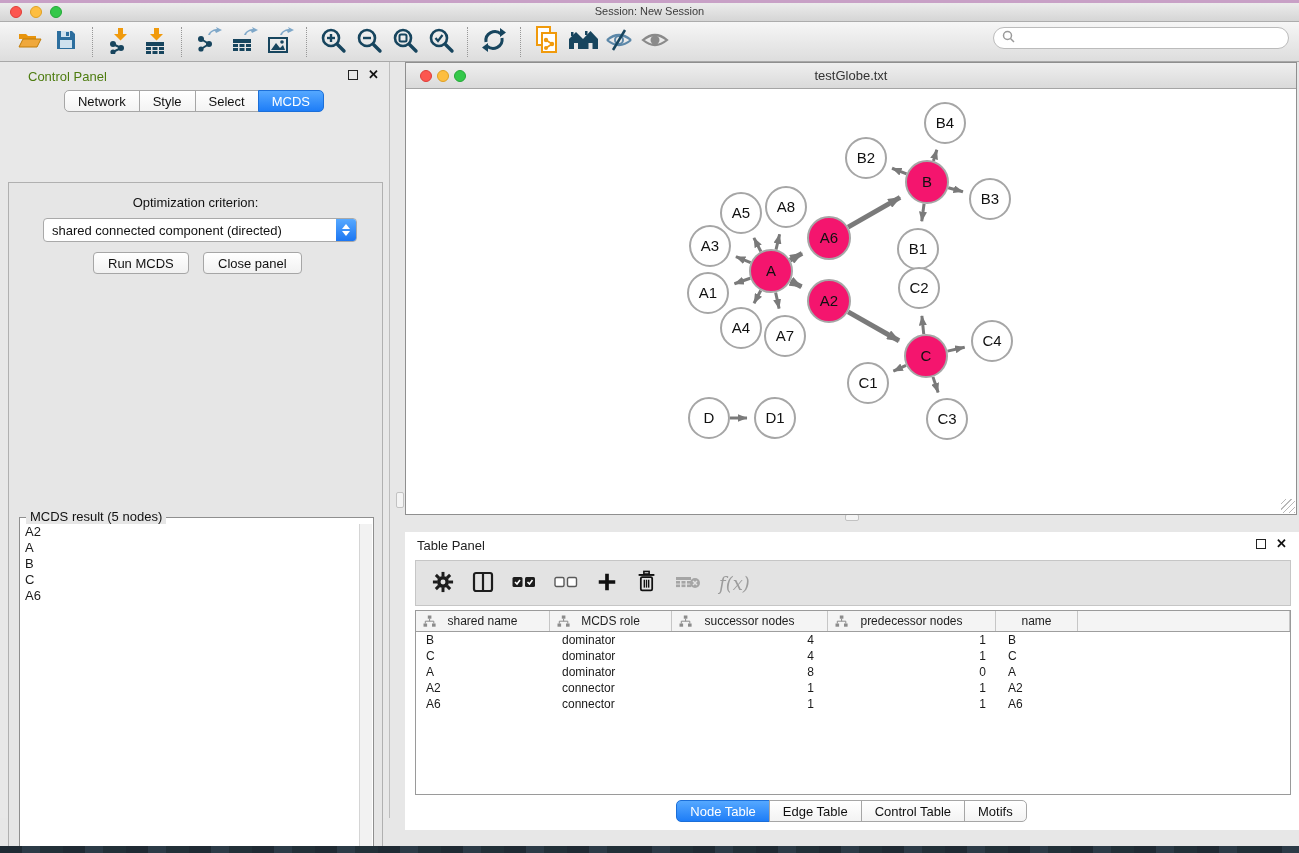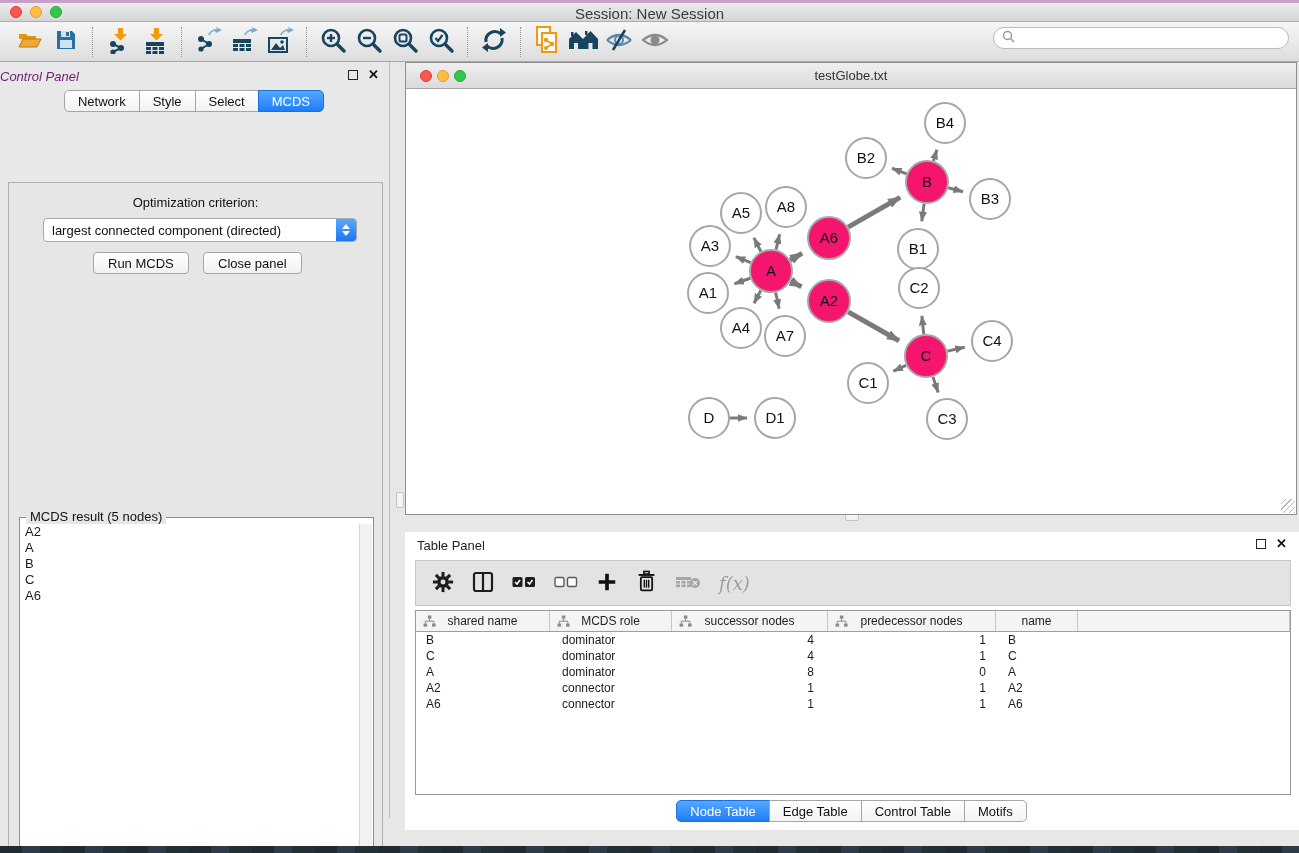--- a/index.html
+++ b/index.html
@@ -8,21 +8,21 @@
   .screen { position:relative; width:1299px; height:853px; background:#E7E7E7; }
 
   
   .wall-top { position:absolute; left:0; top:0; width:1299px; height:3px; background:#C8A0C6; }
   .wall-bottom { position:absolute; left:0; top:846px; width:1299px; height:7px;
     background:repeating-linear-gradient(90deg,#1F2A33 0 22px,#2C3B47 22px 40px,#223038 40px 63px); }
 
   
   .titlebar { position:absolute; left:0; top:3px; width:1299px; height:19px;
     background:linear-gradient(#ECECEC,#D5D5D5); border-bottom:1px solid #ACACAC; }
-  .titlebar .title { position:absolute; left:0; right:0; top:2px; text-align:center; font-size:15px; color:#3C3C3C; }
+  .titlebar .title { position:absolute; left:0; right:0; top:2px; text-align:center; font-size:11px; color:#3C3C3C; }
   .tl { position:absolute; width:12px; height:12px; border-radius:50%; top:3px; }
   .tl.red { left:10px; background:#FC5650; border:1px solid #DF3D38; }
   .tl.yellow { left:30px; background:#FDBE41; border:1px solid #DFA023; }
   .tl.green { left:50px; background:#34C84A; border:1px solid #23A837; }
 
   
   .toolbar { position:absolute; left:0; top:22px; width:1299px; height:40px;
     background:linear-gradient(#F6F6F6,#DDDDDD); border-bottom:1px solid #A8A8A8;
     display:flex; align-items:center; padding-left:12px; }
   .tbtn { width:36px; height:34px; display:flex; align-items:center; justify-content:center; background:transparent; border:none; }
@@ -32,21 +32,21 @@
   .search-field input { border:none; outline:none; flex:1; font-size:12px; background:transparent; margin-left:5px; }
 
   
   .panel-header-ic { display:flex; gap:10px; align-items:center; }
   .float-ic { width:10px; height:10px; border:1.5px solid #222; display:inline-block; }
   .close-ic { font-size:13px; font-weight:bold; color:#111; line-height:10px; }
 
   
   .control-panel { position:absolute; left:0; top:62px; width:390px; height:756px; background:#E8E8E8; border-right:1px solid #BDBDBD; }
   .cp-header { position:relative; height:28px; }
-  .cp-header .t { position:absolute; left:0; top:7px; font-size:13px; color:#701a75;font-style:italic; }
+  .cp-header .t { position:absolute; left:28px; top:7px; font-size:13px; color:#4d7c0f; }
   .cp-header .ics { position:absolute; right:10px; top:8px; }
   .seg { display:flex; justify-content:center; }
   .seg .tab { border:1px solid #A6A6A6; background:linear-gradient(#FFFFFF,#F3F3F3); height:22px; font-size:13px;
     padding:0 13px; margin-left:-1px; color:#111; display:flex; align-items:center; }
   .seg .tab:first-child { border-radius:5px 0 0 5px; }
   .seg .tab:last-child { border-radius:0 5px 5px 0; }
   .seg .tab.active { background:linear-gradient(#55A8FF,#1E7DF7); color:#fff; border-color:#1C6FD8; }
   .cp-box { position:absolute; left:8px; top:120px; width:375px; height:678px; border:1px solid #B0B0B0; background:#E6E6E6; }
   .opt-label { position:absolute; left:0; right:0; top:12px; text-align:center; font-size:13px; color:#111; }
   .dropdown { position:absolute; left:34px; top:35px; width:314px; height:24px; background:#fff; border:1px solid #A9A9A9;
@@ -335,21 +335,21 @@
     </div>
     <div class="seg">
       <button class="tab">Network</button>
       <button class="tab">Style</button>
       <button class="tab">Select</button>
       <button class="tab active">MCDS</button>
     </div>
     <div class="cp-box">
       <div class="opt-label">Optimization criterion:</div>
       <div class="dropdown">
-        <span class="val">largest connected component (directed)</span>
+        <span class="val">shared connected component (directed)</span>
         <span class="step">
             <i class="up"></i>
             <i class="down"></i>
           </span>
       </div>
       <button class="btn run-btn">Run MCDS</button>
       <button class="btn closep-btn">Close panel</button>
       <div class="fieldset">
         <span class="legend">MCDS result (5 nodes)</span>
         <div class="mcds-list" id="mcds-list">

